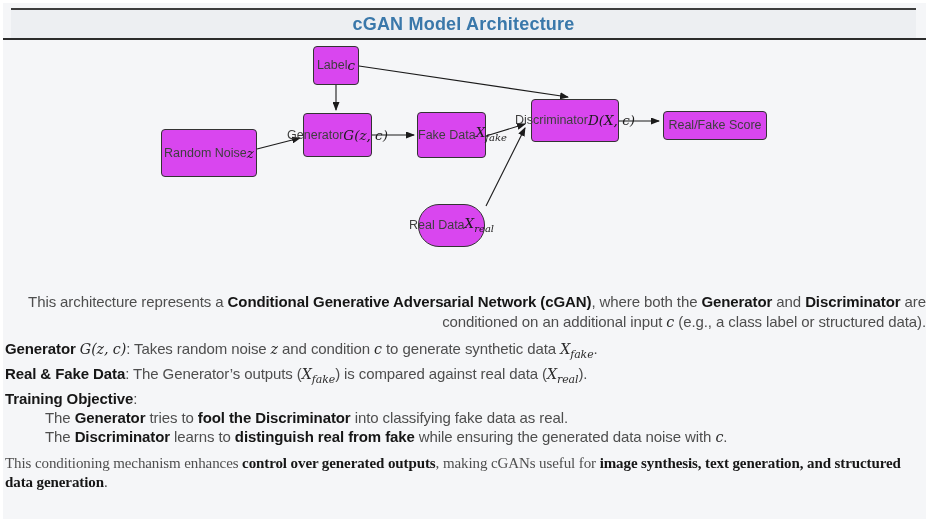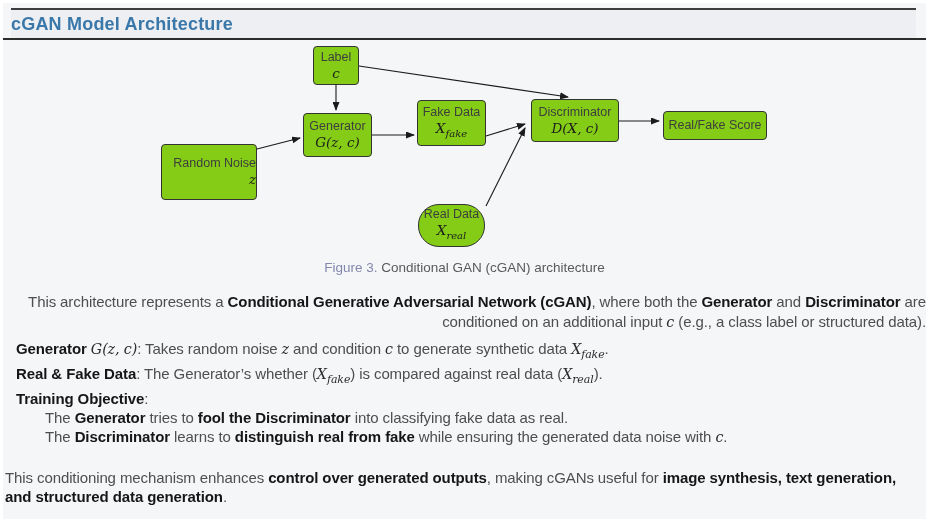--- a/index.html
+++ b/index.html
@@ -1,42 +1,42 @@
 <!DOCTYPE html>
 <html><head>
 <meta charset="utf-8">
 <style>
   html,body{margin:0;padding:0;}
   body{width:929px;height:522px;background:#ffffff;font-family:"Liberation Sans",sans-serif;position:relative;overflow:hidden;}
   .page{position:absolute;left:3px;top:3px;width:923px;height:516px;background:#f5f6f8;}
 
   .titlebar{position:absolute;top:5px;left:8px;width:905px;height:30px;background:#edeff2;
-            border-top:2px solid #3d3d3d;box-sizing:border-box;display:flex;align-items:center;}
+            border-top:2px solid #3d3d3d;box-sizing:border-box;display:flex;align-items:center;justify-content:center;}
   .title{font-size:18px;font-weight:bold;color:#3a78aa;letter-spacing:0.2px;}
 
   .figure{position:absolute;top:35px;left:0;width:923px;height:248px;border-top:2px solid #2c2c2c;box-sizing:border-box;}
   .figure svg{position:absolute;left:0;top:0;}
 
-  .box{position:absolute;background:#84cc16;border:1px solid #333333;border-radius:4px;box-sizing:border-box;
-       display:flex;flex-direction:column;align-items:center;justify-content:center;}
+  .box{position:absolute;background:#d946ef;border:1px solid #333333;border-radius:4px;box-sizing:border-box;
+       display:flex;flex-direction:row;align-items:center;justify-content:center;}
   .bt{font-size:12.5px;color:#3e3e3e;line-height:15px;white-space:nowrap;}
   .bm{font-family:"DejaVu Serif",serif;font-style:italic;font-size:13.5px;color:#1c1c1c;line-height:17px;white-space:nowrap;}
   .bm sub{font-size:10px;font-style:italic;}
 
   .caption{position:absolute;top:220px;left:0;width:100%;text-align:center;font-size:13.5px;color:#5a5a5a;}
   .cap-label{color:#8487ae;}
 
   .content{position:absolute;top:289px;left:2px;width:921px;font-size:15px;color:#4e4e4e;letter-spacing:-0.1px;}
   .content .b{font-weight:bold;color:#161616;}
   .content .m{font-family:"DejaVu Serif",serif;font-style:italic;font-size:0.95em;color:#2a2a2a;}
   .content sub.s{font-family:"DejaVu Serif",serif;font-style:italic;font-size:11px;color:#2a2a2a;}
   .p1{margin:0 0 7px 0;line-height:20px;text-align:right;}
-  .blk{margin-left:11px;line-height:19px;}
+  .blk{margin-left:0;line-height:19px;}
   .blk2{margin-left:40px;line-height:19px;}
-  .p3{margin:21px 0 0 0;line-height:19px;}
+  .p3{margin:7px 0 0 0;line-height:19px;font-family:Liberation Serif, serif;}
 </style>
 </head>
 <body>
 
 <div class="page">
 
   <div class="titlebar">
     <div class="title">cGAN Model Architecture</div>
   </div>
 
@@ -57,62 +57,58 @@
         <line x1="483" y1="166" x2="522" y2="88" marker-end="url(#ah)"></line>
         <line x1="616" y1="81" x2="656" y2="81" marker-end="url(#ah)"></line>
       </g>
     </svg>
 
     <div class="box" style="left:310px;top:6px;width:46px;height:39px;">
       <div class="bt">Label</div>
       <div class="bm">c</div>
     </div>
 
-    <div class="box" style="left:158px;top:104px;width:96px;height:56px;align-items:flex-end;">
+    <div class="box" style="left:158px;top:89px;width:96px;height:48px;">
       <div class="bt">Random Noise</div>
       <div class="bm">z</div>
     </div>
 
     <div class="box" style="left:300px;top:73px;width:69px;height:44px;">
       <div class="bt">Generator</div>
       <div class="bm">G(z, c)</div>
     </div>
 
-    <div class="box" style="left:414px;top:60px;width:69px;height:46px;">
+    <div class="box" style="left:414px;top:72px;width:69px;height:46px;justify-content:space-between;">
       <div class="bt">Fake Data</div>
       <div class="bm"><span>X</span><sub>fake</sub></div>
     </div>
 
     <div class="box" style="left:415px;top:164px;width:67px;height:43px;border-radius:21px;">
       <div class="bt">Real Data</div>
       <div class="bm"><span>X</span><sub>real</sub></div>
     </div>
 
     <div class="box" style="left:528px;top:59px;width:88px;height:43px;">
       <div class="bt">Discriminator</div>
       <div class="bm">D(X, c)</div>
     </div>
 
     <div class="box" style="left:660px;top:71px;width:104px;height:29px;">
       <div class="bt">Real/Fake Score</div>
     </div>
 
-    <div class="caption">
-      <span class="cap-label">Figure 3.</span>
-      <span>Conditional GAN (cGAN) architecture</span>
-    </div>
   </div>
 
   <div class="content">
 
     <p class="p1"><span>This architecture represents a </span><span class="b">Conditional Generative Adversarial Network (cGAN)</span><span>, where both the </span><span class="b">Generator</span><span> and </span><span class="b">Discriminator</span><span> are conditioned on an additional input </span><span class="m">c</span><span> (e.g., a class label or structured data).</span></p>
 
     <div class="blk"><span class="b">Generator </span><span class="m">G(z, c)</span><span>: Takes random noise </span><span class="m">z</span><span> and condition </span><span class="m">c</span><span> to generate synthetic data </span><span class="m">X</span><sub class="s">fake</sub><span>.</span></div>
 
-    <div class="blk"><span class="b">Real &amp; Fake Data</span><span>: The Generator’s whether (</span><span class="m">X</span><sub class="s">fake</sub><span>) is compared against real data (</span><span class="m">X</span><sub class="s">real</sub><span>).</span></div>
+    <div class="blk"><span class="b">Real &amp; Fake Data</span><span>: The Generator’s outputs (</span><span class="m">X</span><sub class="s">fake</sub><span>) is compared against real data (</span><span class="m">X</span><sub class="s">real</sub><span>).</span></div>
 
 
     <div class="blk"><span class="b">Training Objective</span><span>:</span></div>
 
     <div class="blk2"><span>The </span><span class="b">Generator</span><span> tries to </span><span class="b">fool the Discriminator</span><span> into classifying fake data as real.</span></div>
 
     <div class="blk2"><span>The </span><span class="b">Discriminator</span><span> learns to </span><span class="b">distinguish real from fake</span><span> while ensuring the generated data noise with </span><span class="m">c</span><span>.</span></div>
 
     <p class="p3"><span>This conditioning mechanism enhances </span><span class="b">control over generated outputs</span><span>, making cGANs useful for </span><span class="b">image synthesis, text generation, and structured data generation</span><span>.</span></p>
 

